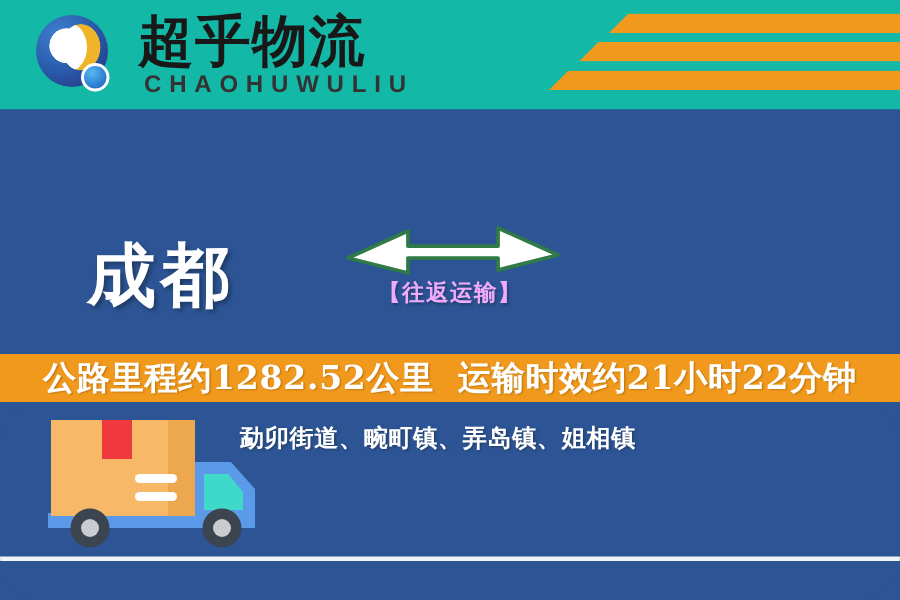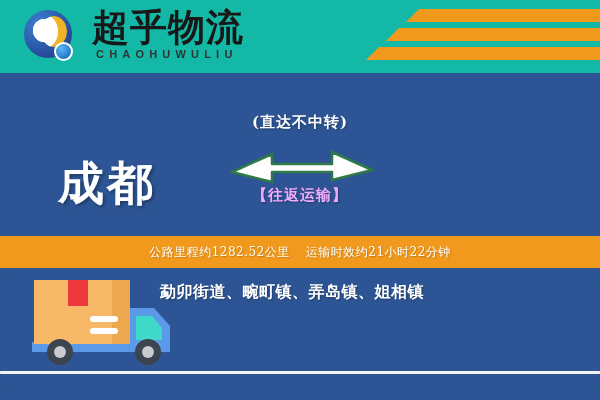--- a/index.html
+++ b/index.html
@@ -84,21 +84,21 @@
     font-weight: bold;
     letter-spacing: 1px;
     color: #181818;
     font-family: "DejaVu Serif", "Liberation Serif", serif;
     line-height: 42px;
     white-space: nowrap;
   }
   .brand-en {
     position: absolute;
     left: 96px; top: 48px;
-    font-size: 11px;
+    font-size: 16px;
     font-weight: bold;
     letter-spacing: 5.2px;
     color: #333333;
     font-family: "Liberation Sans", sans-serif;
     white-space: nowrap;
   }
 
   .stripes {
     position: absolute;
     left: 330px; top: 0;
@@ -172,22 +172,22 @@
     position: absolute;
     left: 0; top: 236px;
     width: 600px; height: 32px;
     background: #f0991c;
     display: flex;
     align-items: center;
     justify-content: center;
     gap: 16px;
   }
   .infobar span {
-    font-size: 12px;
-    font-weight: normal;
+    font-size: 22px;
+    font-weight: bold;
     color: #ffffff;
     font-family: "DejaVu Serif", "Liberation Serif", serif;
     letter-spacing: 0.5px;
     text-shadow: 1px 1px 1px rgba(120,70,0,0.35);
     white-space: nowrap;
   }
 
   
   .bottom {
     position: absolute;
@@ -243,21 +243,20 @@
       <div class="stripe s1"></div>
       <div class="stripe s2"></div>
       <div class="stripe s3"></div>
     </div>
   </div>
 
   <div class="route">
 
     <div class="city origin">成都</div>
 
-    <div class="via-top">(直达不中转)</div>
 
     <div class="arrow-wrap">
       <svg width="148" height="40" viewBox="0 0 148 40">
         <path d="M 4 26 L 44 8 L 44 18 L 104 18 L 104 6 L 144 24 L 104 34 L 104 26 L 44 26 L 44 36 Z" fill="#ffffff" stroke="#2f7a46" stroke-width="2.5" stroke-linejoin="round"></path>
       </svg>
     </div>
 
     <div class="via-bottom">【往返运输】</div>
 
   </div>

